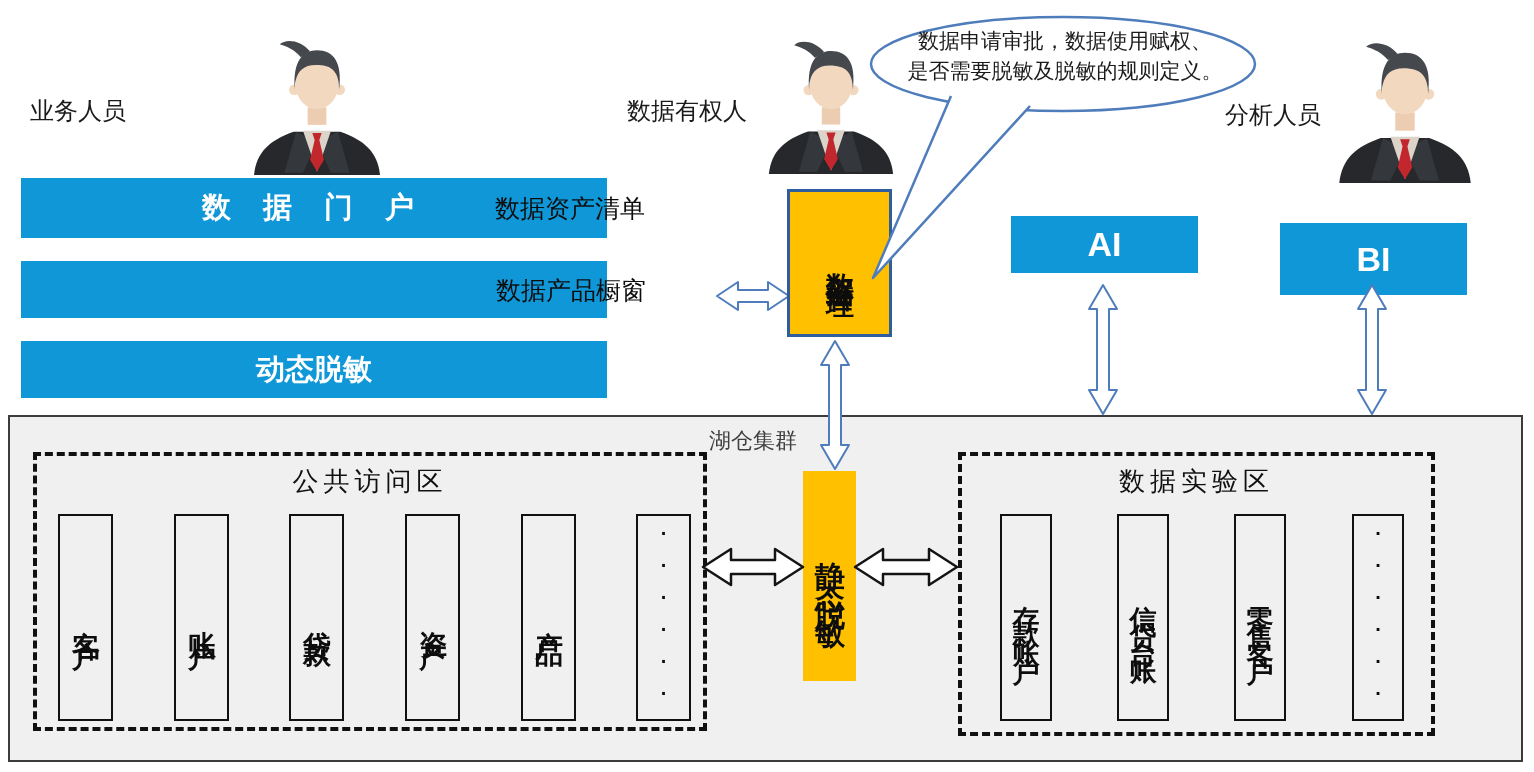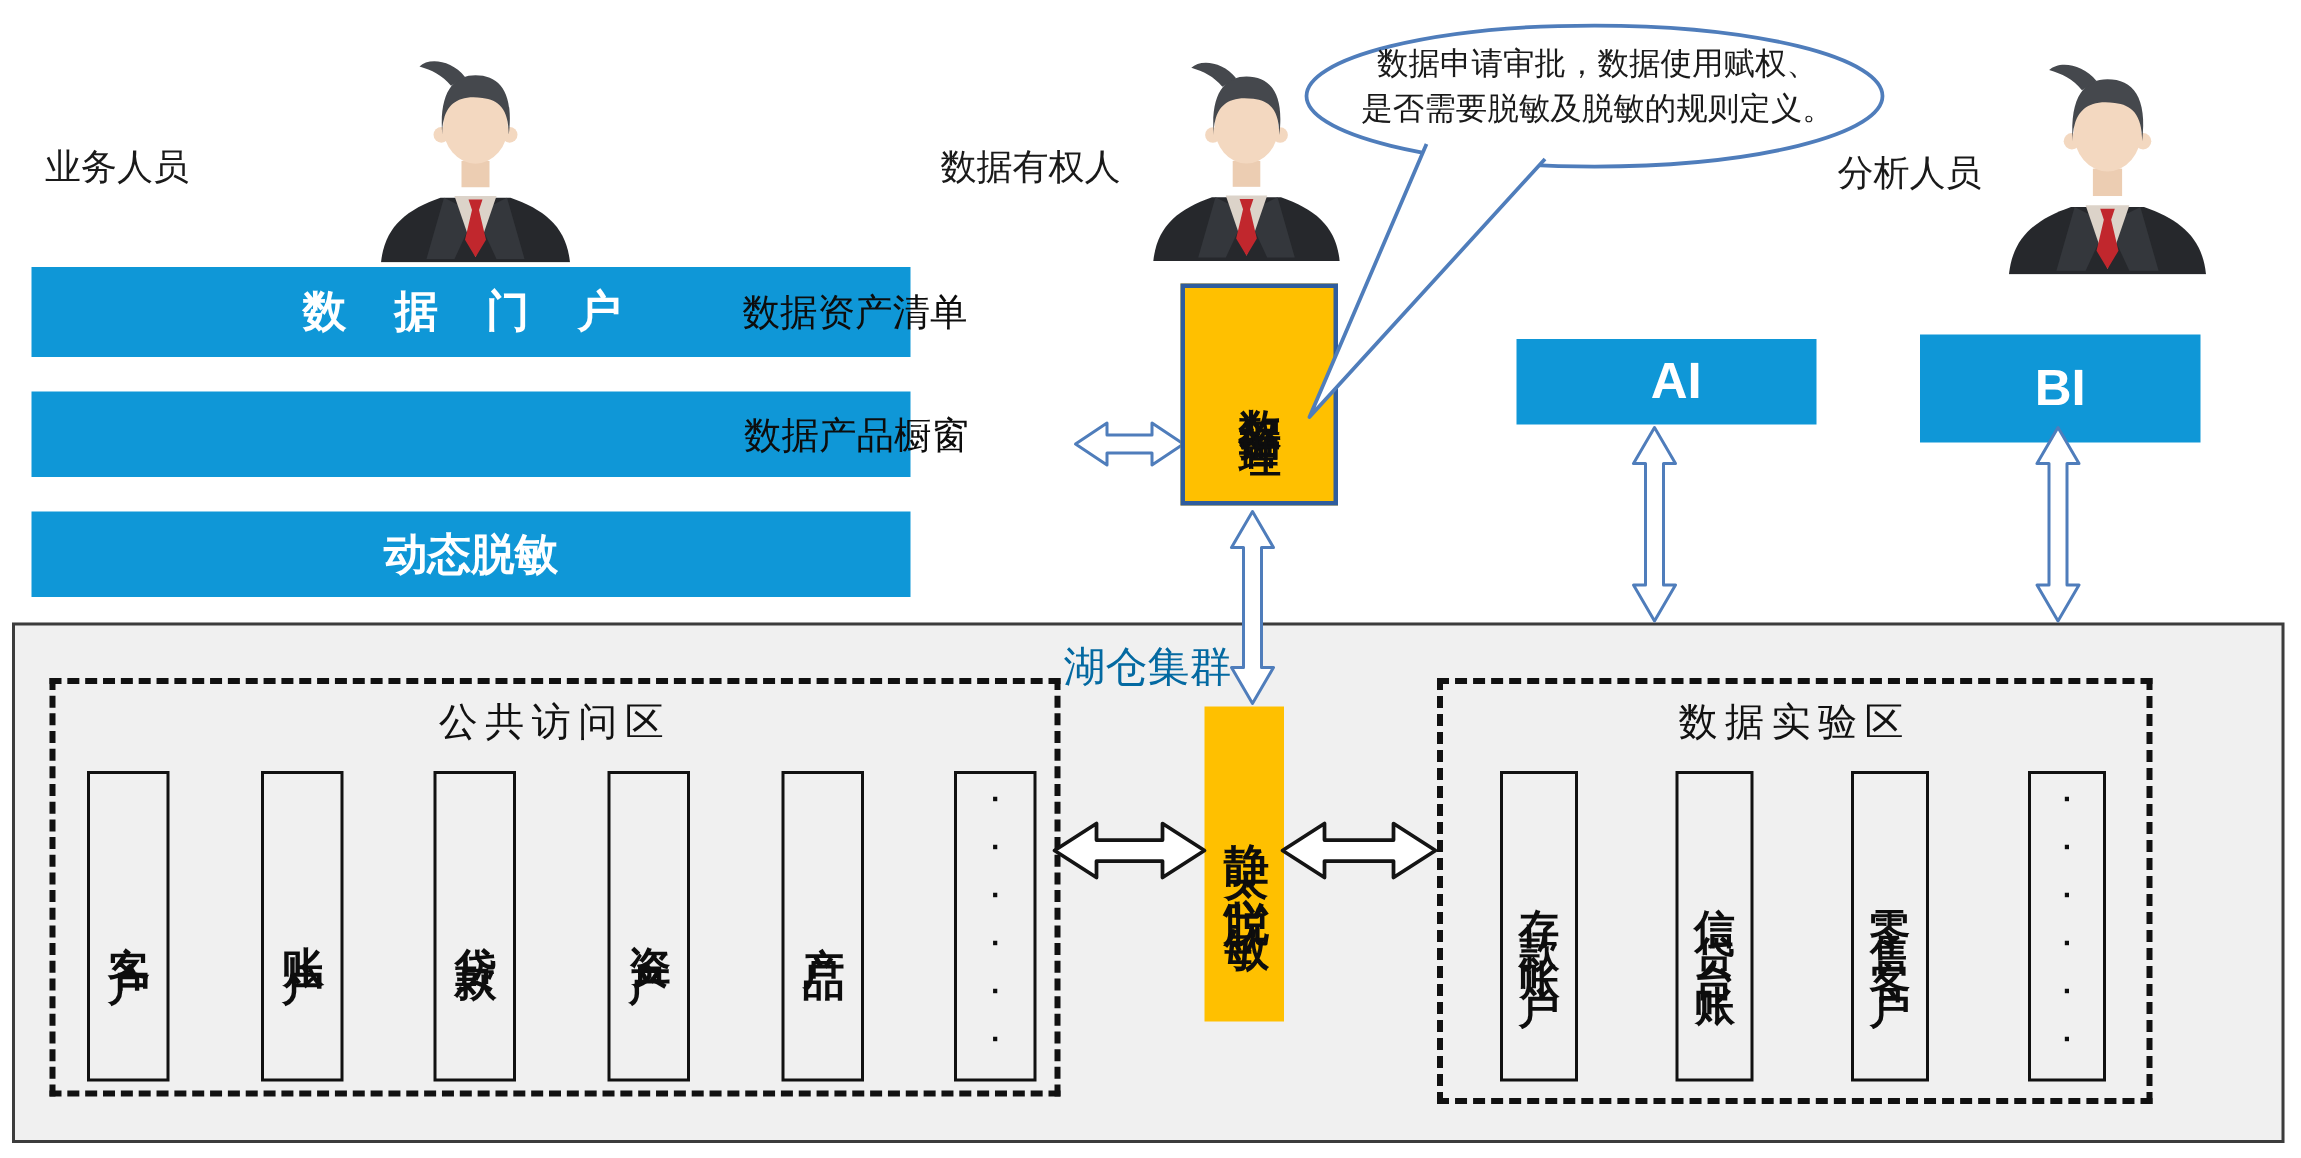--- a/index.html
+++ b/index.html
@@ -40,24 +40,24 @@
   }
   .zone-title{
     position:absolute;top:8px;left:0;width:100%;text-align:center;
     font-size:26px;color:#111111;letter-spacing:5px;white-space:nowrap;
   }
   .cell{
     position:absolute;border:2px solid #111111;box-sizing:border-box;background:#f0f0f0;
     display:flex;align-items:center;justify-content:center;
   }
   .callout-text{
-    text-align:center;font-family:Liberation Sans, sans-serif;color:#1a1a1a;
+    text-align:center;font-family:Liberation Mono, monospace;color:#1a1a1a;
     font-size:21px;line-height:30px;white-space:nowrap;
   }
-  .cluster-label{font-size:28px;color:#0369a1;white-space:nowrap;}
+  .cluster-label{font-size:22px;color:#404040;white-space:nowrap;}
   svg{display:block;}
 </style>
 </head>
 <body>
 
 <svg width="0" height="0" style="position:absolute">
   <symbol id="avatar" viewBox="0 0 120 120">
     <path d="M6,120 C8,100 20,90 40,83 L80,83 C100,90 112,100 114,120 Z" fill="#26282c"></path>
     <path d="M42,83 L60,92 L48,118 L32,118 Z" fill="#34373c"></path>
     <path d="M78,83 L60,92 L72,118 L88,118 Z" fill="#34373c"></path>
@@ -92,21 +92,21 @@
     <span class="bar-title" style="letter-spacing:12px;">数 据 门 户</span>
     <span class="bar-tag" style="left:474px;">数据资产清单</span>
   </div>
   <div class="abs bar" style="top:261px;">
     <span class="bar-tag" style="left:475px;">数据产品橱窗</span>
   </div>
   <div class="abs bar" style="top:341px;">
     <span class="bar-title">动态脱敏</span>
   </div>
 
-  <div class="abs bluebox" style="left:1011px;top:226px;width:187px;height:57px;padding-left:13px;">AI</div>
+  <div class="abs bluebox" style="left:1011px;top:216px;width:187px;height:57px;">AI</div>
   <div class="abs bluebox" style="left:1280px;top:223px;width:187px;height:72px;">BI</div>
 
   <div class="abs container" style="left:8px;top:415px;width:1515px;height:347px;"></div>
   <div class="abs cluster-label" style="left:709px;top:426px;">湖仓集群</div>
 
   <div class="abs zone" style="left:33px;top:452px;width:674px;height:279px;">
     <div class="zone-title">公共访问区</div>
     <div class="cell" style="left:21px;top:58px;width:55px;height:207px;">
       <span class="vtext" style="font-size:28px;letter-spacing:10px;">客户</span>
     </div>

